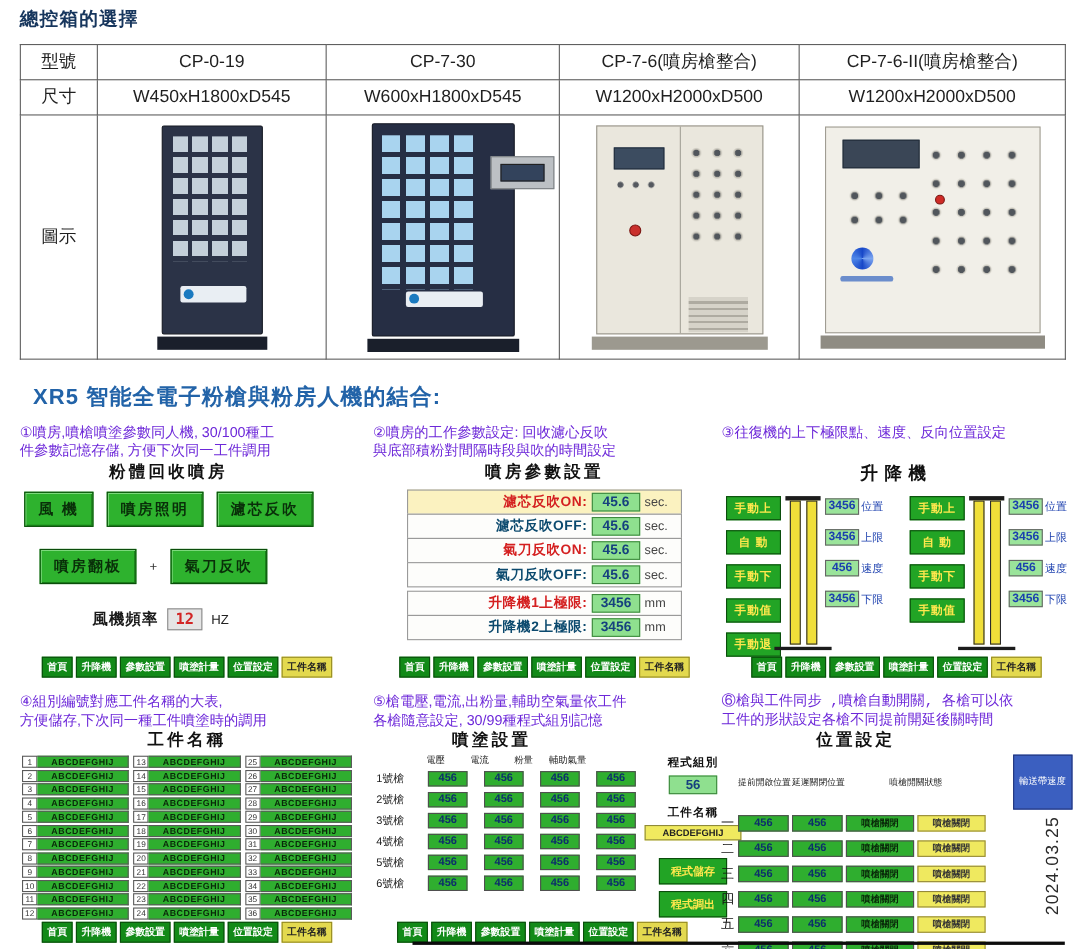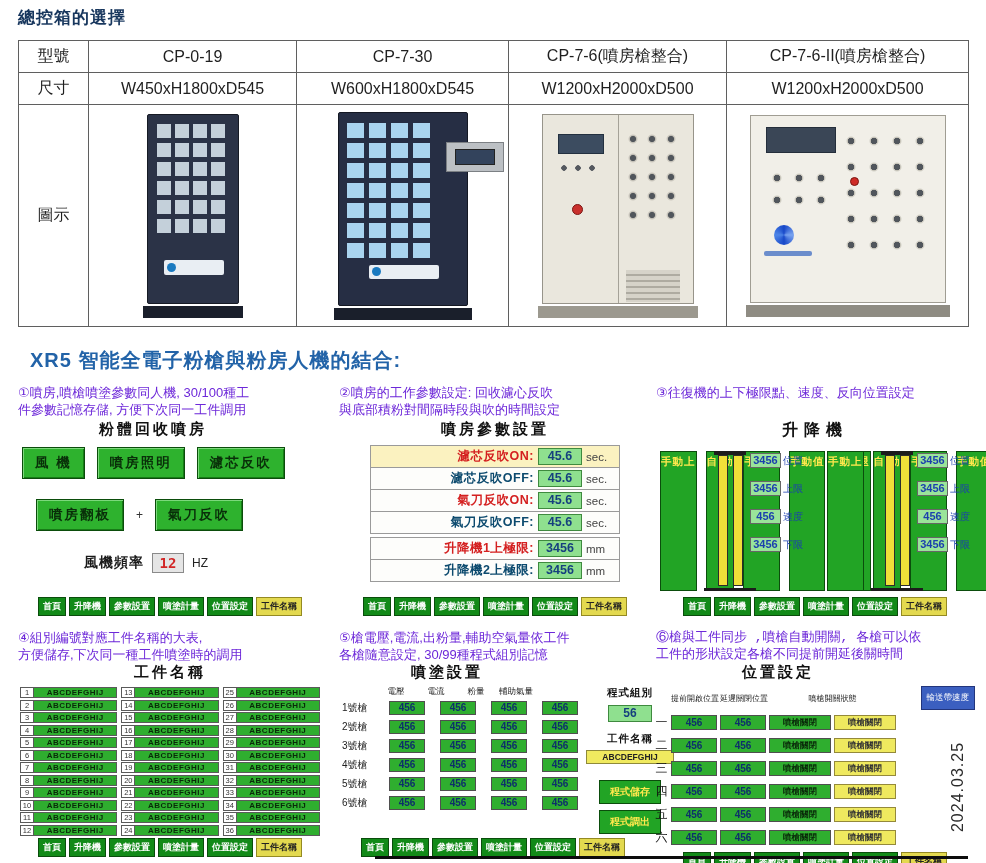--- a/index.html
+++ b/index.html
@@ -135,21 +135,21 @@
   .param-label.mod-red { color: #d42020; }
   .param-value { width: 44px; height: 17px; line-height: 15px; margin: 0 4px; text-align: center;
                  background: #8fe08f; border: 1px solid #3f8a3f; color: #16407e; font-size: 12.5px; font-weight: bold; }
   .param-unit { width: 30px; font-size: 11.5px; color: #444; }
 
   
   .panel-lifter { left: 658px; top: 420px; width: 314px; height: 196px; }
   .panel-lifter .p-title { font-size: 16px; letter-spacing: 6px; }
   .lift-groups { display: flex; justify-content: space-between; margin-top: 10px; padding: 0 2px; }
   .lift-group { display: flex; gap: 4px; }
-  .lift-btns { display: flex; flex-direction: row; gap: 9px; width: 50px; }
+  .lift-btns { display: flex; flex-direction: column; gap: 9px; width: 50px; }
   .lift-btn { background: #22a425; border: 1px solid #0b4d0c; color: #ffe84d; font-size: 10.5px; font-weight: bold;
               text-align: center; padding: 3px 0; letter-spacing: 1px; white-space: nowrap; }
   .lift-bars { position: relative; width: 32px; height: 140px; border-top: 4px solid #1c1c1c;
                display: flex; justify-content: center; gap: 5px; }
   .lift-bars .bar { width: 10px; height: 131px; background: #f0df39; border: 1px solid #2c2c2c; }
   .lift-bars::after { content: ""; position: absolute; left: -10px; right: -10px; bottom: 0; height: 3px; background: #1c1c1c; }
   .lift-ros { display: flex; flex-direction: column; gap: 13px; padding-top: 2px; }
   .ro { display: flex; align-items: center; gap: 2px; }
   .ro-val { width: 31px; height: 15px; line-height: 13px; text-align: center; background: #9ae49a;
             border: 1px solid #666; color: #1b3fae; font-size: 11px; font-weight: bold; }
@@ -184,21 +184,21 @@
   .prog-btn { background: #22a425; border: 1px solid #0b4d0c; color: #ffe84d; font-size: 10px; font-weight: bold;
               padding: 4px 10px; margin-top: 6px; white-space: nowrap; }
 
   
   .panel-position { left: 655px; top: 663px; width: 320px; height: 194px; }
   .panel-position .p-title { width: 246px; }
   .pos-headers { display: flex; align-items: center; gap: 3px; margin-top: 4px; }
   .ph-spacer { width: 13px; }
   .ph1, .ph2 { width: 46px; text-align: center; font-size: 8px; color: #222; white-space: nowrap; }
   .ph3 { width: 127px; text-align: center; font-size: 8px; color: #222; white-space: nowrap; }
-  .belt-btn { margin-left: auto; background: #3b5fc0; color: #fff; font-size: 8.5px; padding: 5px 5px;
+  .belt-btn { margin-left: auto; background: #3b5fc0; color: #fff; font-size: 8.5px; padding: 18px 5px;
               border: 1px solid #22357c; white-space: nowrap; }
   .pos-rows { margin-top: 4px; }
   .pos-row { display: flex; gap: 3px; align-items: center; margin-bottom: 6px; }
   .pos-num { width: 13px; font-size: 12px; color: #111; text-align: center; }
   .pos-val { width: 46px; height: 15px; line-height: 13px; text-align: center; background: #2fae2f;
              border: 1px solid #4f4f4f; color: #0d2f6b; font-size: 10px; font-weight: bold; }
   .pos-s1 { width: 62px; height: 15px; line-height: 13px; text-align: center; background: #2fae2f;
             border: 1px solid #4f4f4f; color: #092909; font-size: 8.5px; font-weight: bold; }
   .pos-s2 { width: 62px; height: 15px; line-height: 13px; text-align: center; background: #efe95f;
             border: 1px solid #94893a; color: #333; font-size: 8.5px; font-weight: bold; }

